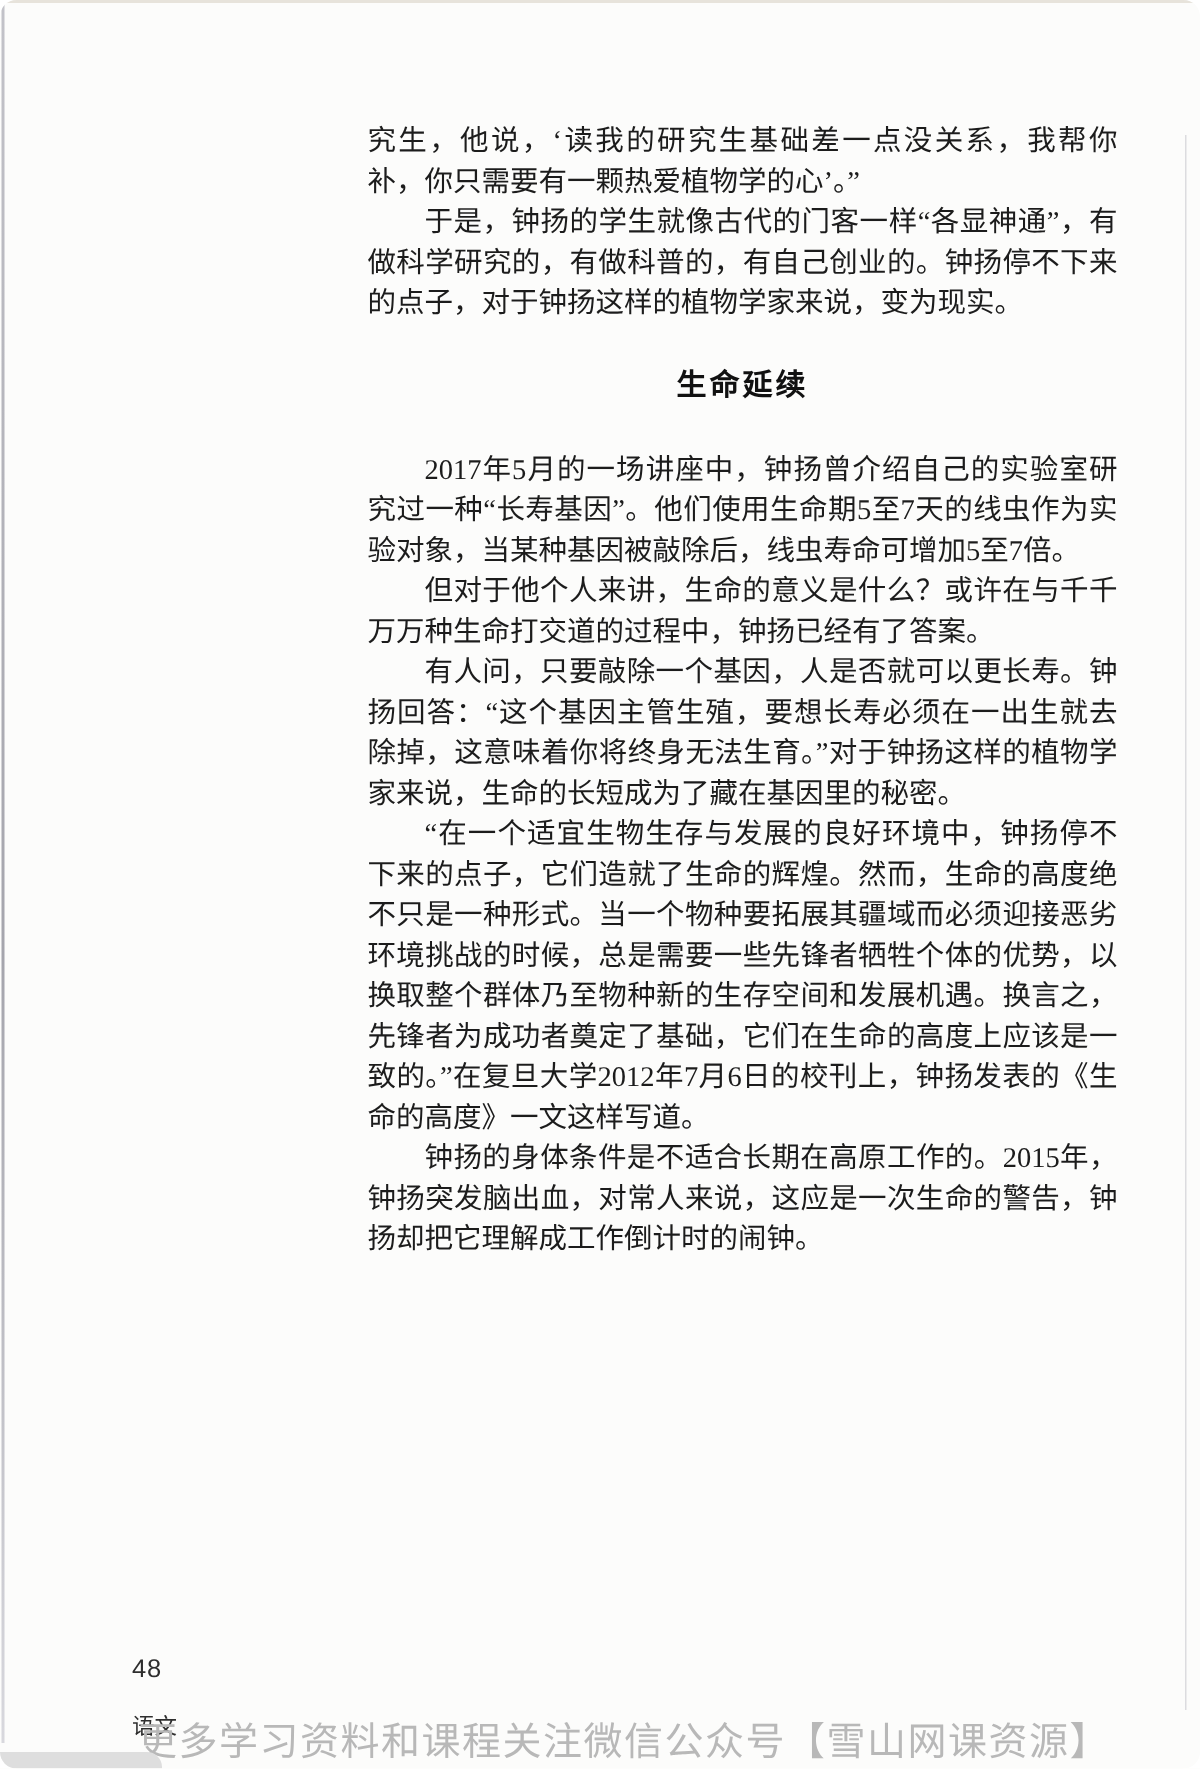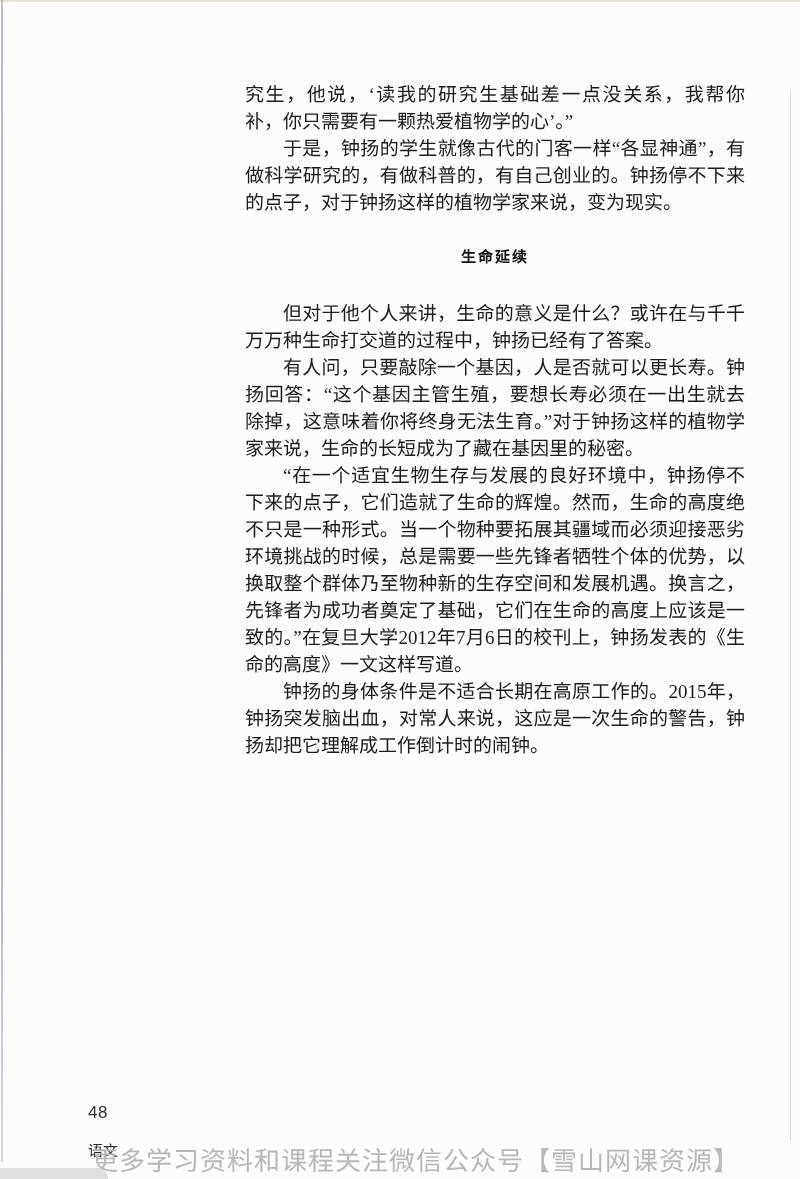--- a/index.html
+++ b/index.html
@@ -5,20 +5,21 @@
   html, body { margin: 0; padding: 0; }
   body { background: #ffffff; }
 
   .page {
     position: relative;
     width: 800px;
     height: 1179px;
     background: #fcfcfb;
     overflow: hidden;
     font-family: "Liberation Serif", "DejaVu Serif", serif;
+    border-radius: 11px;
   }
 
   
   .edge-top {
     position: absolute; left: 0; top: 0; width: 100%; height: 2px;
     background: #d6cec1; opacity: .55;
   }
   .edge-left {
     position: absolute; left: 1px; top: 0; width: 2px; height: 1162px;
     background: linear-gradient(#b4b4bc, #8f8f99 55%, #cfcfd6);
@@ -44,21 +45,21 @@
     color: #1c1c1c;
     text-align: justify;
     text-justify: inter-ideograph;
   }
   .text-column p { margin: 0; }
   .par-indent { text-indent: 2em; }
 
   .section-title {
     font-family: "Liberation Sans", "DejaVu Sans", sans-serif;
     font-weight: bold;
-    font-size: 15px;
+    font-size: 20px;
     letter-spacing: 2px;
     color: #111111;
     text-align: center;
     margin: 26px 0 28px 0;
     line-height: 30px;
   }
 
   
   .footer {
     position: absolute;
@@ -99,20 +100,21 @@
   <div class="edge-top"></div>
   <div class="edge-left"></div>
   <div class="edge-right"></div>
 
   <main class="text-column">
     <p>究生，他说，‘读我的研究生基础差一点没关系，我帮你补，你只需要有一颗热爱植物学的心’。”</p>
     <p class="par-indent">于是，钟扬的学生就像古代的门客一样“各显神通”，有做科学研究的，有做科普的，有自己创业的。钟扬停不下来的点子，对于钟扬这样的植物学家来说，变为现实。</p>
 
     <h2 class="section-title">生命延续</h2>
 
+    <p class="par-indent">2017年5月的一场讲座中，钟扬曾介绍自己的实验室研究过一种“长寿基因”。他们使用生命期5至7天的线虫作为实验对象，当某种基因被敲除后，线虫寿命可增加5至7倍。</p>
     <p class="par-indent">但对于他个人来讲，生命的意义是什么？或许在与千千万万种生命打交道的过程中，钟扬已经有了答案。</p>
     <p class="par-indent">有人问，只要敲除一个基因，人是否就可以更长寿。钟扬回答：“这个基因主管生殖，要想长寿必须在一出生就去除掉，这意味着你将终身无法生育。”对于钟扬这样的植物学家来说，生命的长短成为了藏在基因里的秘密。</p>
     <p class="par-indent">“在一个适宜生物生存与发展的良好环境中，钟扬停不下来的点子，它们造就了生命的辉煌。然而，生命的高度绝不只是一种形式。当一个物种要拓展其疆域而必须迎接恶劣环境挑战的时候，总是需要一些先锋者牺牲个体的优势，以换取整个群体乃至物种新的生存空间和发展机遇。换言之，先锋者为成功者奠定了基础，它们在生命的高度上应该是一致的。”在复旦大学2012年7月6日的校刊上，钟扬发表的《生命的高度》一文这样写道。</p>
     <p class="par-indent">钟扬的身体条件是不适合长期在高原工作的。2015年，钟扬突发脑出血，对常人来说，这应是一次生命的警告，钟扬却把它理解成工作倒计时的闹钟。</p>
   </main>
 
   <footer class="footer">
     <span class="page-num">48</span>
     <span>语文</span>
     <span>必修上册</span>

